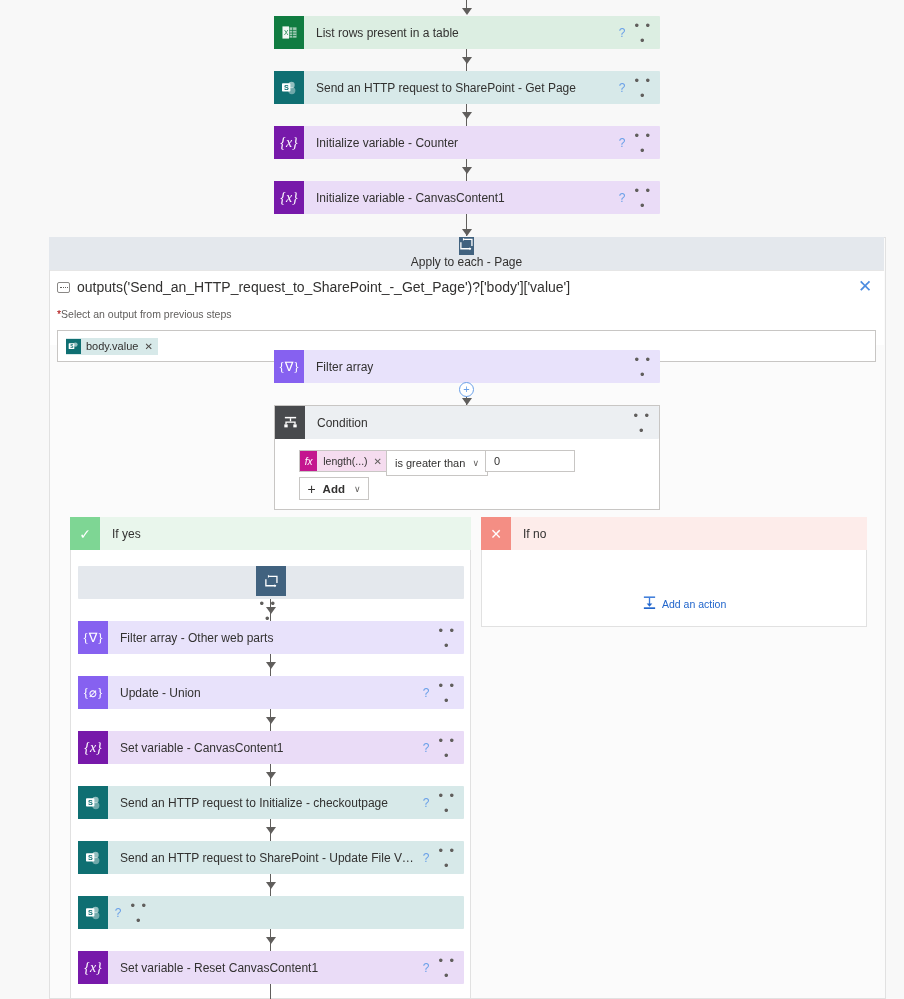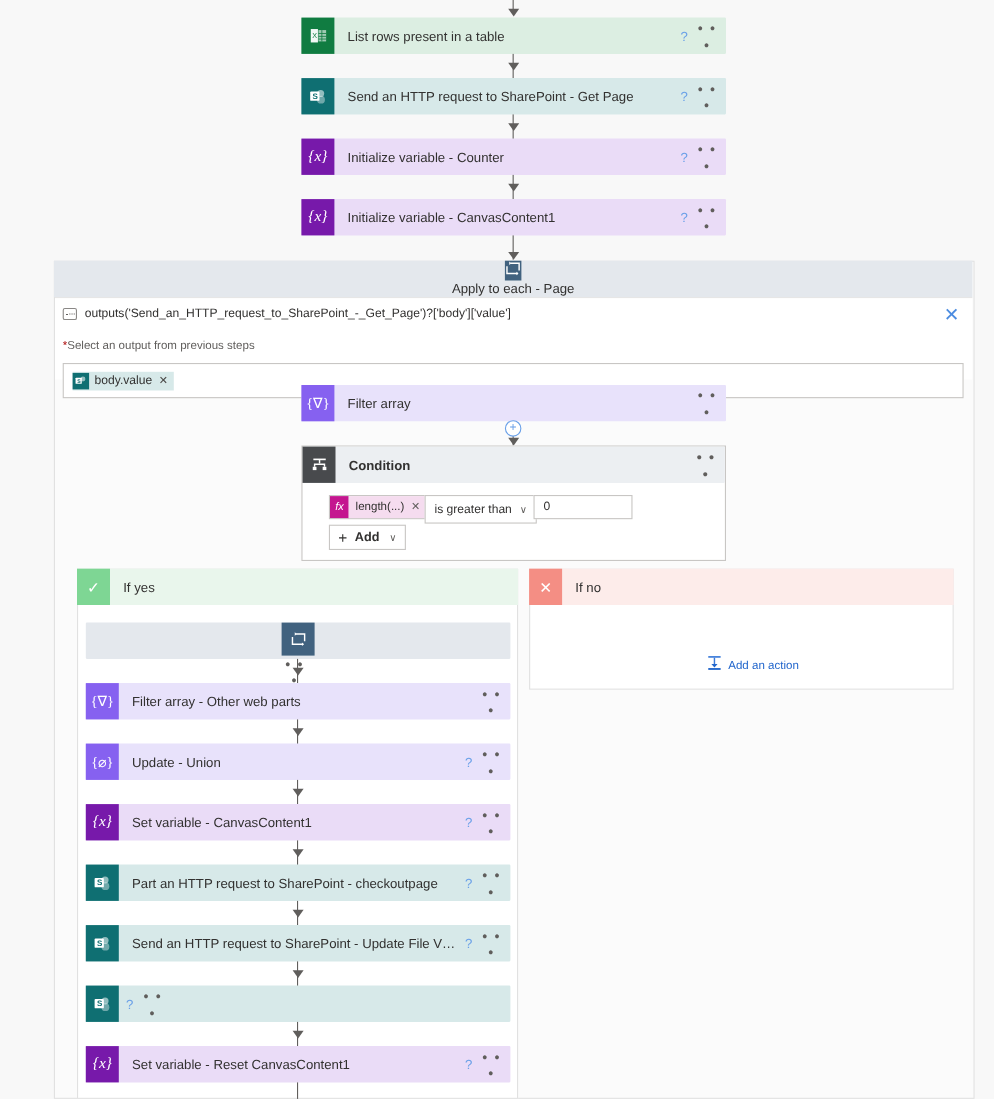--- a/index.html
+++ b/index.html
@@ -109,21 +109,21 @@
 
   .param-panel {
     position: absolute;
     background: #ffffff;
     border-top: 1px solid #e6e6e6;
   }
   .expr-row {
     position: absolute;
     display: flex;
     align-items: center;
-    font-size: 11px;
+    font-size: 14px;
     color: #323130;
     white-space: nowrap;
   }
   .expr-row .exico {
     width: 13px; height: 11px;
     margin-right: 7px;
     border: 1px solid #8a8886;
     border-radius: 2px;
     position: relative;
   }
@@ -376,21 +376,21 @@
     <span class="lbl">Filter array</span>
     <span class="dots">• • •</span>
   </div>
 
   <div class="conn" style="left:466px; top:383px; height:22px;"></div>
   <div class="plusbtn" style="left:459px; top:382px;">+</div>
   <div class="arw" style="left:462px; top:398px;"></div>
 
   <div class="cond-box" style="left:274px; top:405px; width:386px; height:105px;"></div>
 
-  <div class="card bg-cond" style="left:275px; top:406px; width:384px;font-weight:bold;">
+  <div class="card bg-cond" style="left:275px; top:406px; width:384px;">
     <span class="ic ic-cond">
       <svg width="15" height="15" viewBox="0 0 16 16" aria-hidden="true">
         <rect x="2" y="2" width="12" height="1.6" fill="#ffffff"></rect>
         <rect x="7.3" y="3.4" width="1.4" height="3.4" fill="#ffffff"></rect>
         <path d="M3.2 10 L3.2 7.6 L12.8 7.6 L12.8 10" fill="none" stroke="#ffffff" stroke-width="1.4"></path>
         <rect x="1.4" y="10" width="3.6" height="3.2" fill="#ffffff"></rect>
         <rect x="11" y="10" width="3.6" height="3.2" fill="#ffffff"></rect>
       </svg>
     </span>
     <span class="lbl">Condition</span>
@@ -473,21 +473,21 @@
 
   <div class="card bg-sp" style="left:78px; top:786px; width:386px;">
     <span class="ic ic-sp">
       <svg width="16" height="16" viewBox="0 0 16 16" aria-hidden="true">
         <circle cx="10.5" cy="5" r="3.2" fill="#ffffff" opacity="0.55"></circle>
         <circle cx="10.8" cy="10.6" r="3.6" fill="#ffffff" opacity="0.4"></circle>
         <rect x="1" y="3.2" width="8.4" height="8.4" rx="0.8" fill="#ffffff"></rect>
         <text x="3.1" y="9.9" font-size="7.3" font-weight="bold" fill="#0f6f72" font-family="'Liberation Sans',sans-serif">S</text>
       </svg>
     </span>
-    <span class="lbl">Part an HTTP request to SharePoint - checkoutpage</span>
+    <span class="lbl">Send an HTTP request to Initialize - checkoutpage</span>
     <span class="help">?</span>
     <span class="dots">• • •</span>
   </div>
 
   <div class="conn" style="left:270px; top:819px; height:47px;"></div>
   <div class="arw" style="left:266px; top:827px;"></div>
 
   <div class="card bg-sp" style="left:78px; top:841px; width:386px;">
     <span class="ic ic-sp">
       <svg width="16" height="16" viewBox="0 0 16 16" aria-hidden="true">

